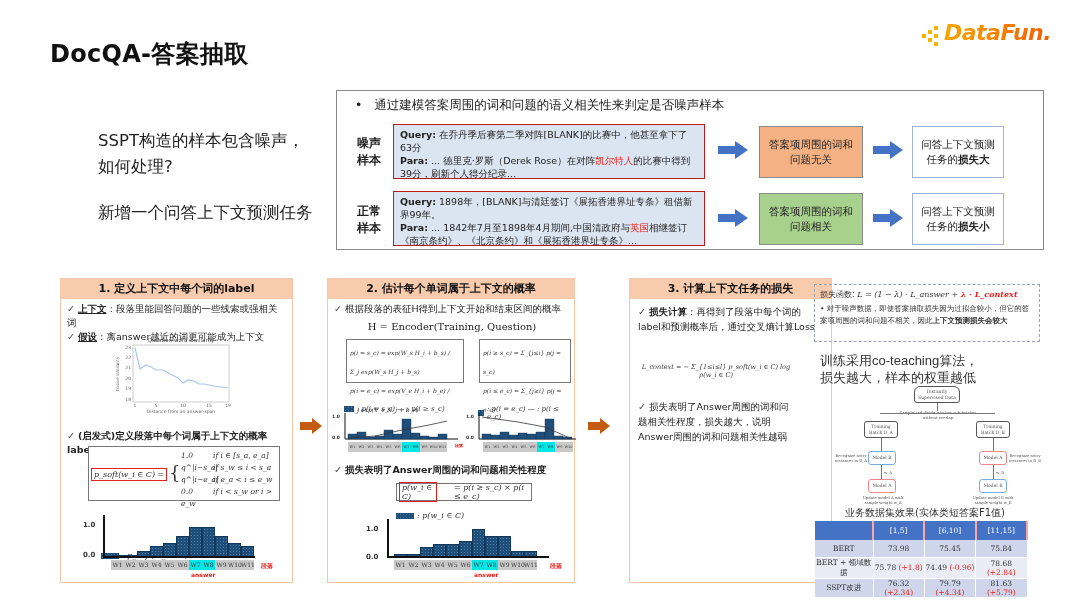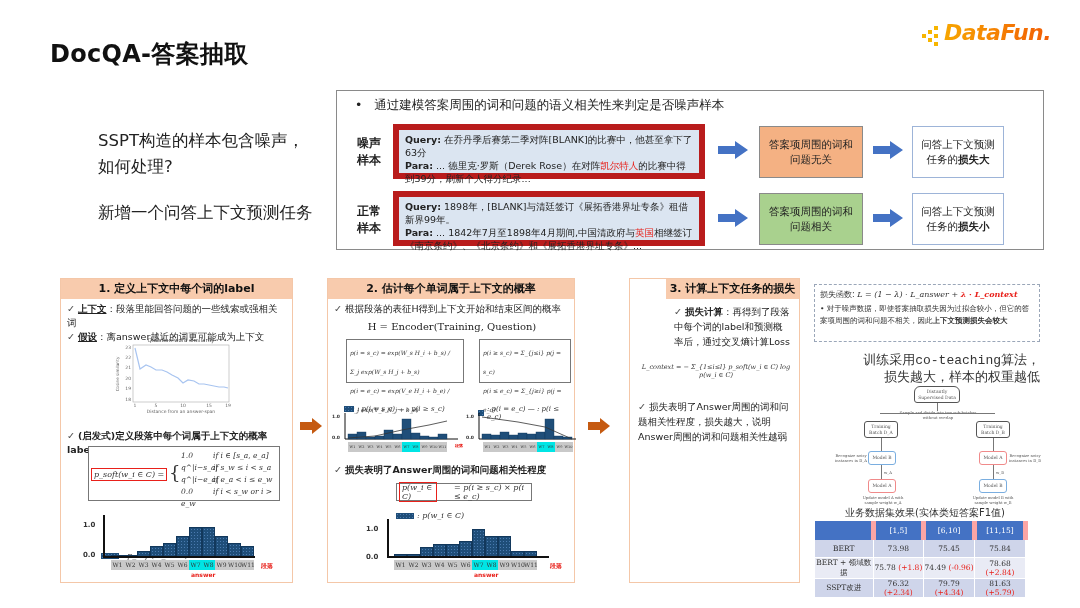--- a/index.html
+++ b/index.html
@@ -14,21 +14,21 @@
   .logo-dots { position: absolute; left: 0; top: 10px; width: 22px; height: 20px; }
   .logo-dots span { position: absolute; width: 4px; height: 4px; background: #f7b500; }
 
   .left-q { left: 98px; top: 128px; width: 215px; font-size: 16.5px; line-height: 26px; color: #222; }
   .left-q p { margin-bottom: 20px; }
 
   
   .topbox { left: 336px; top: 90px; width: 708px; height: 160px; border: 1.5px solid #8a8a8a; background: #fff; }
   .topbox .bullet { position: absolute; left: 18px; top: 6px; font-size: 12.5px; color: #222; }
   .sample-label { position: absolute; font-size: 12px; font-weight: bold; line-height: 17px; width: 28px; text-align: center; }
-  .sample-box { position: absolute; left: 56px; width: 312px; height: 55px; background: #dbe5f1; border: 6px solid #b91c1c; font-size: 9.5px; line-height: 13px; padding: 3px 6px; color: #222; }
+  .sample-box { position: absolute; left: 56px; width: 312px; height: 55px; background: #dbe5f1; border: 1px solid #b91c1c; font-size: 9.5px; line-height: 13px; padding: 3px 6px; color: #222; }
   .sample-box b { font-weight: bold; }
   .red { color: #e8201a; }
   .arrow-blue { position: absolute; width: 30px; height: 18px; }
   .mid-box { position: absolute; left: 422px; width: 104px; height: 52px; border: 1px solid #8a8a8a; font-size: 10.5px; line-height: 15px; text-align: center; display: flex; align-items: center; justify-content: center; padding: 4px; }
   .mid-box.orange { background: #f4b183; }
   .mid-box.green { background: #a9d18e; }
   .res-box { position: absolute; left: 575px; width: 92px; height: 52px; border: 1px solid #9db4d8; background: #fff; font-size: 10.5px; line-height: 15px; text-align: center; display: flex; align-items: center; justify-content: center; padding: 4px; }
 
   
   .panel { top: 278px; height: 305px; border: 1px solid #f4c7a8; background: #fff; }
@@ -48,31 +48,31 @@
   .word-row span { font-size: 6px; color: #333; text-align: center; line-height: 10px; font-family: "DejaVu Serif", serif; }
   .word-row span.hl { background: #00e5e5; }
   .ans { position: absolute; font-size: 6px; color: #e8201a; font-weight: bold; }
   .para { position: absolute; font-size: 6px; color: #e8201a; font-weight: bold; }
   .ylbl { position: absolute; font-size: 7px; font-weight: bold; color: #333; }
   .legend { position: absolute; font-size: 8px; font-family: "DejaVu Serif", serif; font-style: italic; color: #333; display: flex; align-items: center; gap: 3px; }
   .legend .sw { width: 18px; height: 6px; background: #1f4e79; background-image: radial-gradient(#4a7bb0 0.8px, transparent 1px); background-size: 3px 3px; }
 
   
   .loss-box { left: 814px; top: 284px; width: 226px; height: 58px; border: 1px dashed #9aa6b8; font-size: 8px; line-height: 13px; padding: 3px 5px; color: #333; }
-  .coteach { left: 820px; top: 352px; width: 220px; text-align: right; font-family: Liberation Mono, monospace; font-size: 13px; line-height: 17px; color: #333; }
+  .coteach { left: 820px; top: 352px; width: 220px; text-align: left; font-family: Liberation Sans, sans-serif; font-size: 13px; line-height: 17px; color: #333; }
 
   .flow-node { position: absolute; border: 1.3px solid #555; border-radius: 3px; font-family: "DejaVu Serif", serif; font-size: 4.5px; text-align: center; color: #555; background: #fff; display: flex; align-items: center; justify-content: center; line-height: 6px; }
   .flow-node.blue { border-color: #7aaee0; }
   .flow-node.red { border-color: #f08a8a; }
   .flow-line { position: absolute; background: #777; }
   .flow-note { position: absolute; font-family: "DejaVu Serif", serif; font-size: 3.8px; color: #555; line-height: 5px; text-align: center; }
 
   .tbl-title { left: 845px; top: 506px; font-size: 10px; color: #333; }
   table.res { position: absolute; left: 815px; top: 521px; width: 213px; border-collapse: collapse; font-family: "DejaVu Serif", serif; font-size: 7.5px; }
-  table.res th { background: #4472c4; color: #fff; font-weight: normal; height: 19px; border-right: 5px solid #fca5a5; }
+  table.res th { background: #4472c4; color: #fff; font-weight: normal; height: 19px; border-right: 2px solid #fca5a5; }
   table.res td { text-align: center; height: 17px; color: #333; border-right: 1px solid #fff; border-bottom: 1px solid #fff; }
   table.res tr:nth-child(odd) td { background: #e9ebf5; }
   table.res tr:nth-child(even) td { background: #cfd5ea; }
   table.res td .d { color: #e8201a; }
   table.res td b { font-weight: normal; }
 </style>
 </head>
 <body>
 
 <div class="abs title">DocQA-答案抽取</div>
@@ -342,21 +342,21 @@
       <span style="width:13px;">W11</span>
   </div>
   <div class="ans" style="left:146px;top:292px;">answer</div>
   <div class="para" style="left:222px;top:283px;">段落</div>
 </div>
 
 <svg class="abs orange-arrow" style="left:588px;top:418px;" viewBox="0 0 22 16">
     <path d="M0 4h12V0l10 8-10 8v-4H0z" fill="#c55a11"></path>
   </svg>
 
-<div class="abs panel" style="left:629px;width:171px;padding-left:36px;">
+<div class="abs panel" style="left:629px;width:203px;">
   <div class="panel-head">3. 计算上下文任务的损失</div>
   <div class="ptext" style="padding:5px 8px;font-size:9.5px;line-height:15px;"><span class="chk">✓</span><b>损失计算</b><span>：再得到了段落中每个词的label和预测概率后，通过交叉熵计算Loss</span></div>
   <div class="abs" style="left:4px;top:84px;width:164px;font-family:'DejaVu Serif',serif;font-style:italic;font-size:6.5px;color:#333;text-align:center;">L_context = − Σ_{1≤i≤l} p_soft(w_i ∈ C) log p(w_i ∈ C)</div>
   <div class="ptext abs" style="left:8px;top:120px;width:158px;font-size:9.5px;line-height:15px;"><span class="chk">✓</span><span>损失表明了Answer周围的词和问题相关性程度，损失越大，说明Answer周围的词和问题相关性越弱</span></div>
 </div>
 
 <div class="abs loss-box">
   <div><span>损失函数:</span> <i style="font-family:'DejaVu Serif',serif;">L = (1 − λ) · L_answer +</i> <i class="red" style="font-family:'DejaVu Serif',serif;font-weight:bold;">λ · L_context</i></div>
   <div style="font-size:7.5px;line-height:12px;margin-top:2px;">• <span>对于噪声数据，即使答案抽取损失因为过拟合较小，但它的答案项周围的词和问题不相关，因此</span><b>上下文预测损失会较大</b></div>
 </div>

